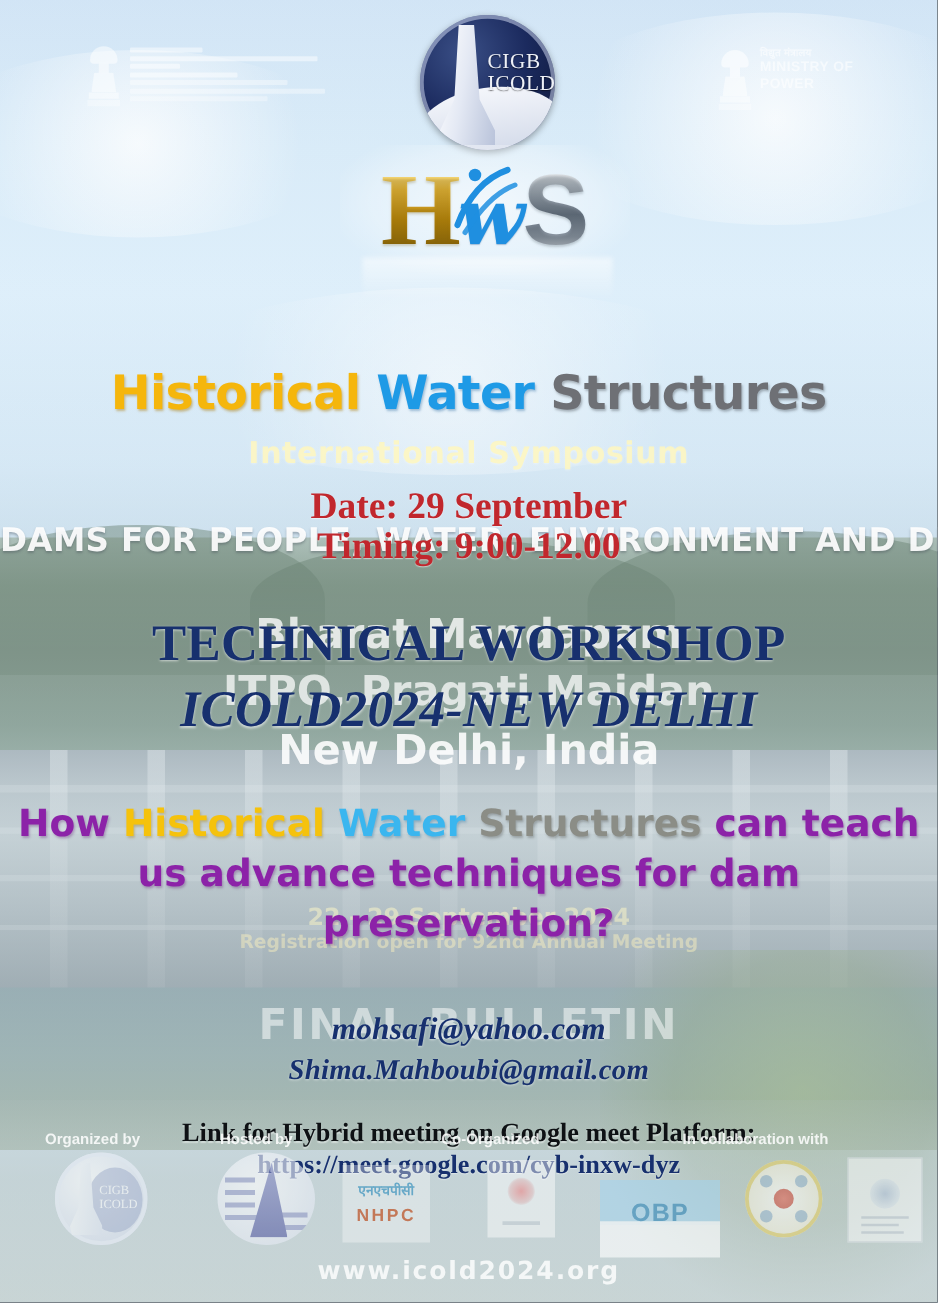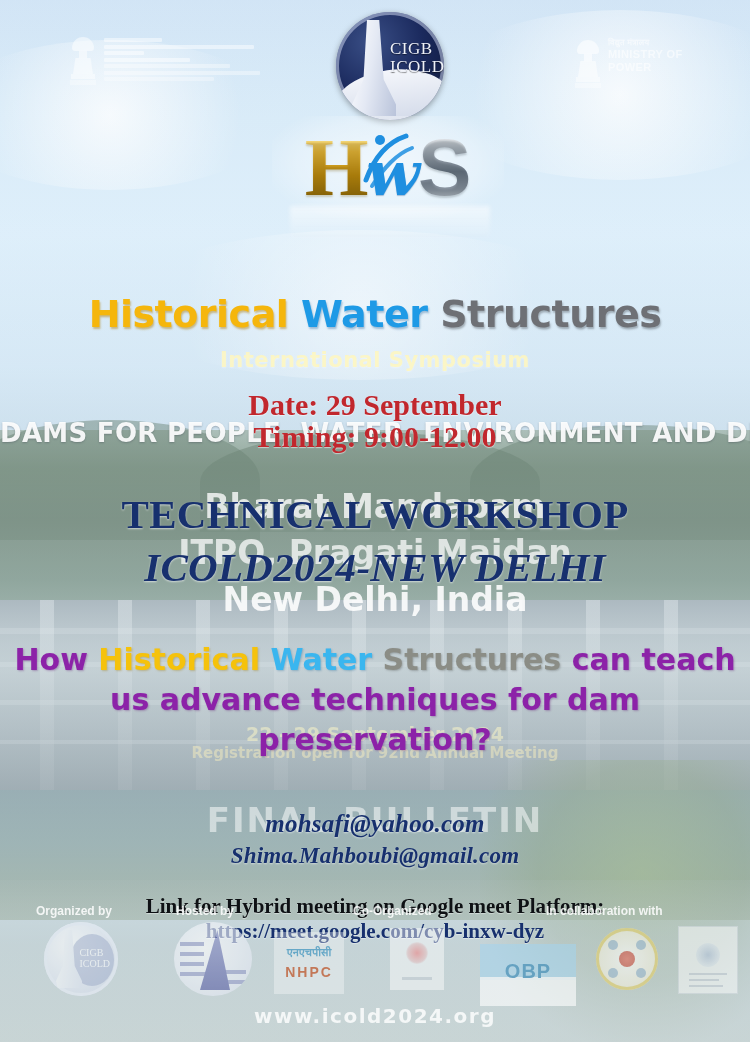--- a/index.html
+++ b/index.html
@@ -58,21 +58,21 @@
     background:linear-gradient(180deg,rgba(235,244,250,.10) 0%,rgba(230,240,248,.34) 42%,rgba(222,235,240,.52) 62%,rgba(205,220,222,.50) 82%,rgba(210,222,220,.44) 100%);
   }
 
   
   .bgtext{
     position:absolute;width:100%;text-align:center;
     font-family:"DejaVu Sans",sans-serif;font-weight:bold;
     pointer-events:none;white-space:nowrap;
   }
   .bgt-symposium{
-    top:348px;font-size:21px;letter-spacing:.5px;
+    top:348px;font-size:24px;letter-spacing:.5px;
     color:rgba(255,246,186,.80);
     text-shadow:0 1px 2px rgba(255,255,255,.35);
   }
   .bgt-tagline{
     top:418px;font-size:26px;letter-spacing:.3px;
     color:rgba(255,255,255,.92);
     text-shadow:0 1px 2px rgba(60,70,80,.35);
   }
   .bgt-venue1{
     top:487px;font-size:33px;color:rgba(255,255,255,.78);

